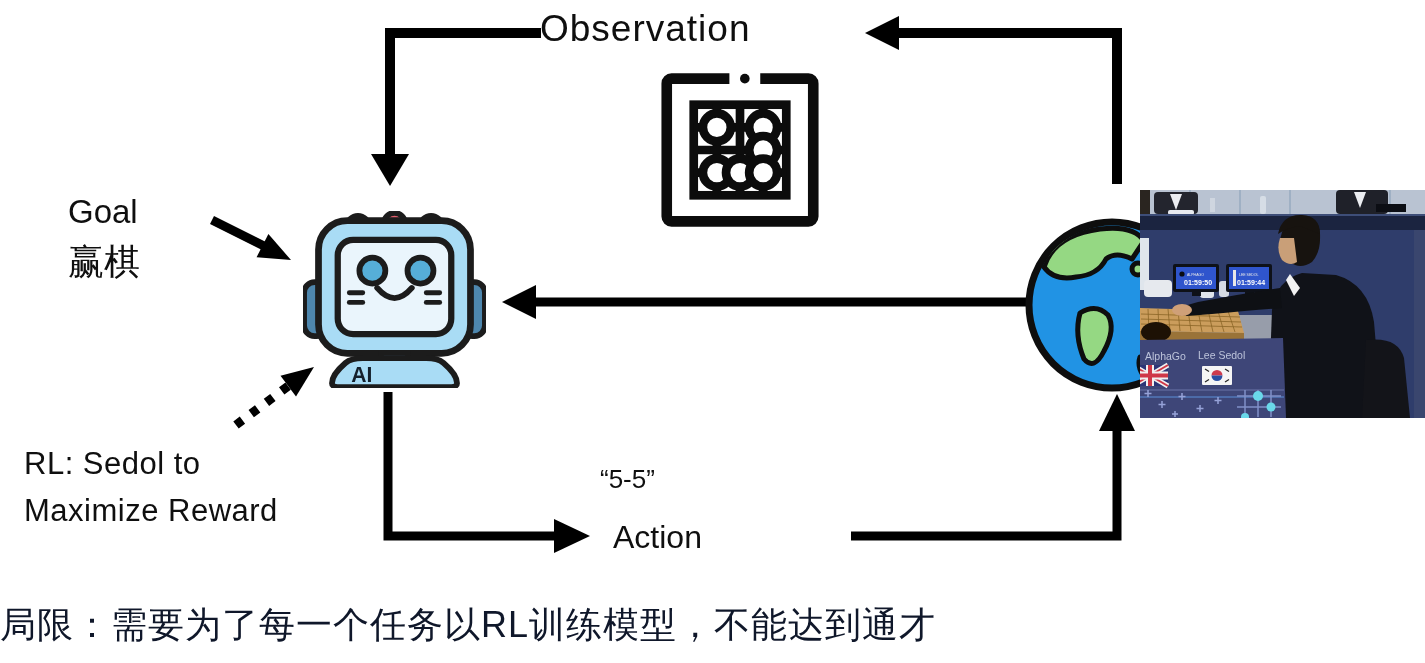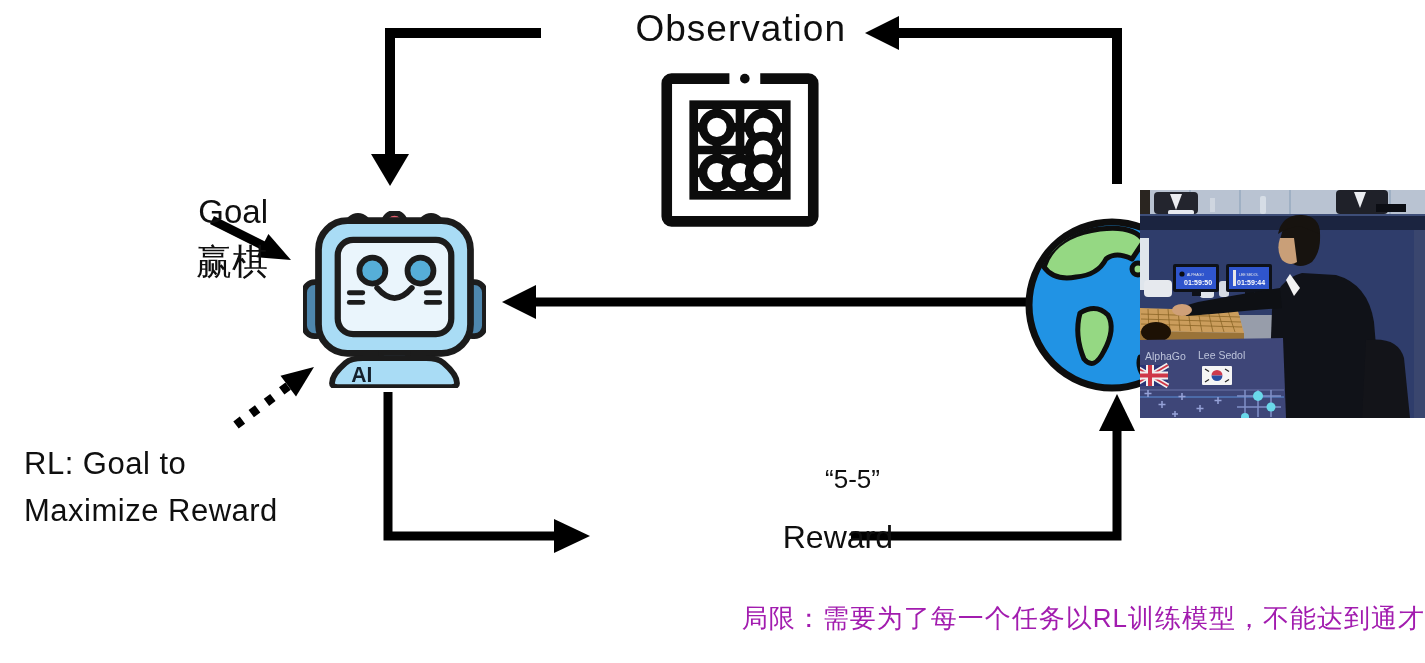--- a/index.html
+++ b/index.html
@@ -2,30 +2,30 @@
 <html><head>
 <meta charset="utf-8">
 <style>
   html,body{margin:0;padding:0;background:#fff;}
   .canvas{
     position:relative;width:1425px;height:663px;background:#ffffff;overflow:hidden;
     font-family:"Liberation Sans","DejaVu Sans",sans-serif;color:#111;
   }
   .abs{position:absolute;}
   .label{position:absolute;white-space:nowrap;color:#0f0f0f;}
-  .center{text-align:right;}
+  .center{text-align:left;}
   .obs-label{left:540px;top:8px;width:306px;font-size:37px;letter-spacing:1px;}
   .reward-label{left:560px;top:324px;width:280px;font-size:31px;}
   .quote-label{left:600px;top:464px;width:280px;font-size:26px;}
   .action-label{left:613px;top:519px;width:280px;font-size:32px;}
-  .goal-box{left:68px;top:190px;width:200px;text-align:right;}
+  .goal-box{left:68px;top:190px;width:200px;text-align:left;}
   .goal-en{font-size:33px;line-height:44px;}
   .goal-zh{font-size:36px;line-height:56px;}
   .rl-box{left:24px;top:440px;font-size:31px;line-height:47px;letter-spacing:0.5px;}
-  .caption{left:0;top:601px;width:1425px;font-size:26px;letter-spacing:1px;color:#a21caf;}
+  .caption{left:0;top:601px;width:1425px;font-size:36px;letter-spacing:1px;color:#0f172a;}
   svg{display:block;}
 </style>
 </head>
 <body>
 
 <div class="canvas">
 
   <svg class="abs" style="left:0;top:0;" width="1425" height="663" viewBox="0 0 1425 663">
     <g stroke="#000" fill="none">
       <polyline points="541,33 390,33 390,156" stroke-width="10"></polyline>
@@ -252,27 +252,27 @@
         </g>
         <circle cx="118" cy="206" r="5" fill="#6ad8ea"></circle>
         <circle cx="131" cy="217" r="4.5" fill="#6ad8ea"></circle>
         <circle cx="105" cy="227" r="4" fill="#6ad8ea"></circle>
       </g>
     </g>
   </svg>
 
   <div class="label obs-label center">Observation</div>
   <div class="label quote-label center">“5-5”</div>
-  <div class="label action-label center">Reward</div>
+  <div class="label action-label center">Action</div>
 
   <div class="label goal-box">
     <div class="goal-en">Goal</div>
     <div class="goal-zh">赢棋</div>
   </div>
 
   <div class="label rl-box">
-    <div>RL: Goal to</div>
+    <div>RL: Sedol to</div>
     <div>Maximize Reward</div>
   </div>
 
   <div class="label caption center">局限：需要为了每一个任务以RL训练模型，不能达到通才</div>
 
 </div>
 
 </body></html>

